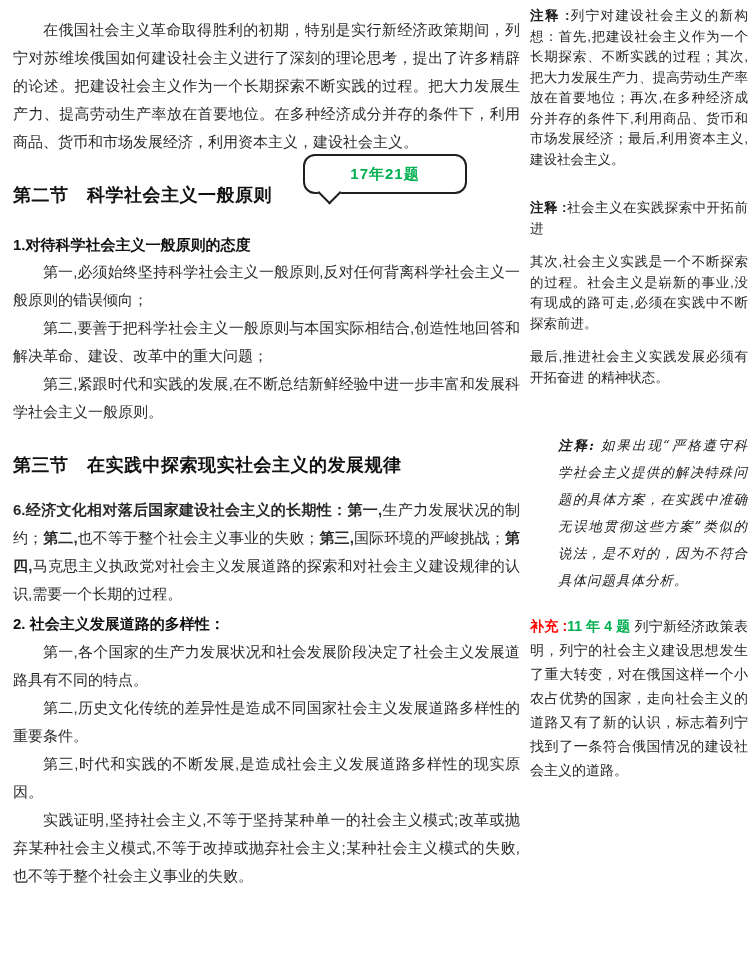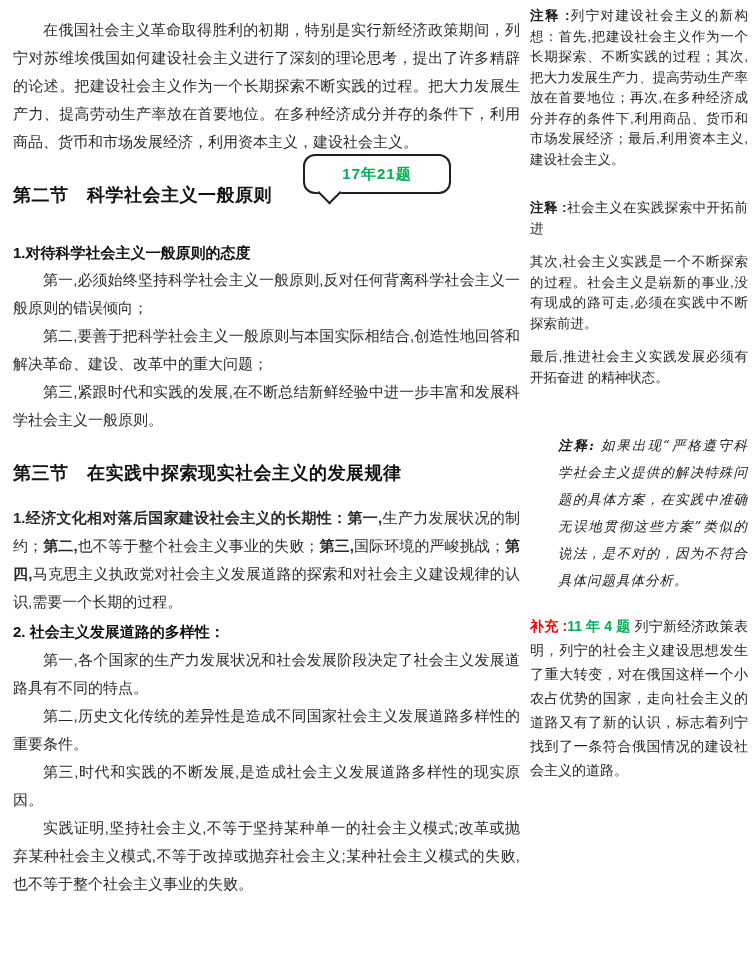--- a/index.html
+++ b/index.html
@@ -31,33 +31,33 @@
   .main p.indent { text-indent:2em; }
   .sec-heading {
     margin:26px 0 0 0;
     font-size:18px;
     font-weight:bold;
     color:#111;
     line-height:26px;
     letter-spacing:0.5px;
   }
   .sub-heading {
-    margin:32px 0 0 0;
+    margin:24px 0 0 0;
     font-size:15px;
     font-weight:bold;
     color:#111;
     line-height:26px;
   }
   .sub-heading.tight { margin:2px 0 0 0; line-height:28px; }
   .b { font-weight:bold; }
 
   
   .bubble {
     position:absolute; left:303px; top:154px;
-    width:148px; height:40px;
+    width:164px; height:40px;
     border:2.5px solid #1f1f1f;
     border-radius:12px;
     background:#fff;
     display:flex; align-items:center; justify-content:center;
     z-index:2;
   }
   .bubble::before {
     content:"";
     position:absolute; bottom:-9px; left:16px;
     width:15px; height:15px;
@@ -113,21 +113,21 @@
 
     <h2 class="sec-heading">第二节　科学社会主义一般原则</h2>
 
     <h3 class="sub-heading">1.对待科学社会主义一般原则的态度</h3>
     <p class="body indent">第一,必须始终坚持科学社会主义一般原则,反对任何背离科学社会主义一般原则的错误倾向；</p>
     <p class="body indent">第二,要善于把科学社会主义一般原则与本国实际相结合,创造性地回答和解决革命、建设、改革中的重大问题；</p>
     <p class="body indent">第三,紧跟时代和实践的发展,在不断总结新鲜经验中进一步丰富和发展科学社会主义一般原则。</p>
 
     <h2 class="sec-heading">第三节　在实践中探索现实社会主义的发展规律</h2>
 
-    <p class="body" style="margin-top:18px;"><span class="b">1.经济文化相对落后国家建设社会主义的长期性：第一,</span><span>生产力发展状况的制约；</span><span class="b">第二,</span><span>也不等于整个社会主义事业的失败；</span><span class="b">第三,</span><span>国际环境的严峻挑战；</span><span class="b">第四,</span><span>马克思主义执政党对社会主义发展道路的探索和对社会主义建设规律的认识,需要一个长期的过程。</span></p>
+    <p class="body" style="margin-top:18px;"><span class="b">6.经济文化相对落后国家建设社会主义的长期性：第一,</span><span>生产力发展状况的制约；</span><span class="b">第二,</span><span>也不等于整个社会主义事业的失败；</span><span class="b">第三,</span><span>国际环境的严峻挑战；</span><span class="b">第四,</span><span>马克思主义执政党对社会主义发展道路的探索和对社会主义建设规律的认识,需要一个长期的过程。</span></p>
 
     <h3 class="sub-heading tight">2. 社会主义发展道路的多样性：</h3>
     <p class="body indent">第一,各个国家的生产力发展状况和社会发展阶段决定了社会主义发展道路具有不同的特点。</p>
     <p class="body indent">第二,历史文化传统的差异性是造成不同国家社会主义发展道路多样性的重要条件。</p>
     <p class="body indent">第三,时代和实践的不断发展,是造成社会主义发展道路多样性的现实原因。</p>
     <p class="body indent">实践证明,坚持社会主义,不等于坚持某种单一的社会主义模式;改革或抛弃某种社会主义模式,不等于改掉或抛弃社会主义;某种社会主义模式的失败,也不等于整个社会主义事业的失败。</p>
   </div>
 
   <div class="bubble">
     <span class="bubble-text">17年21题</span>

